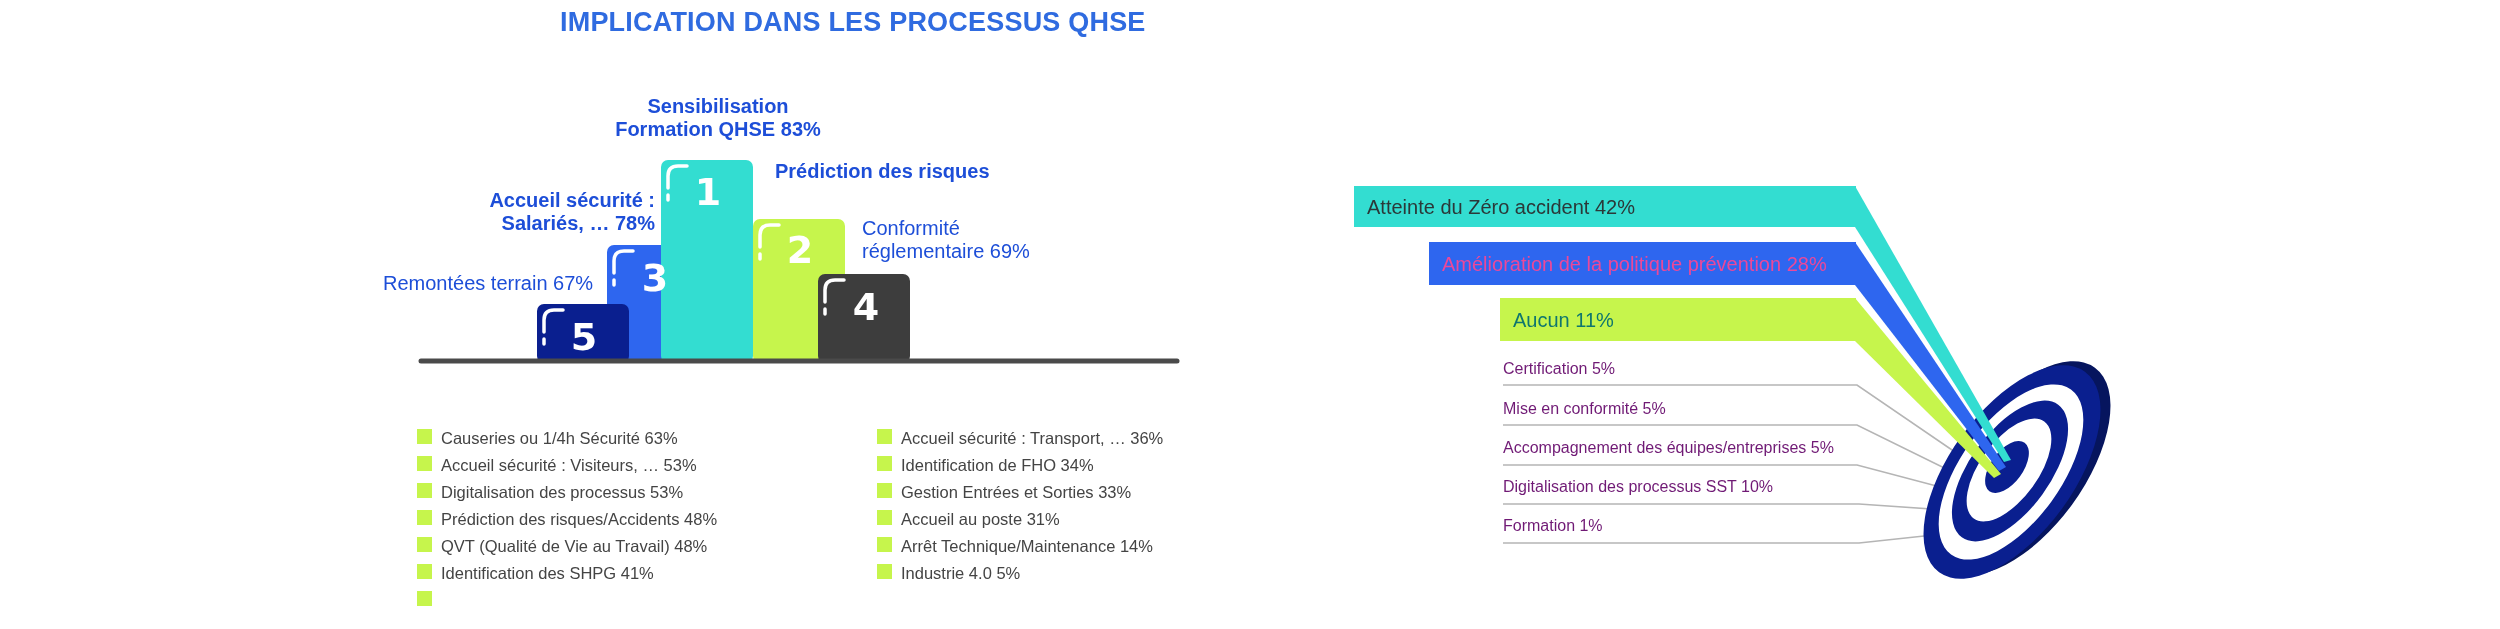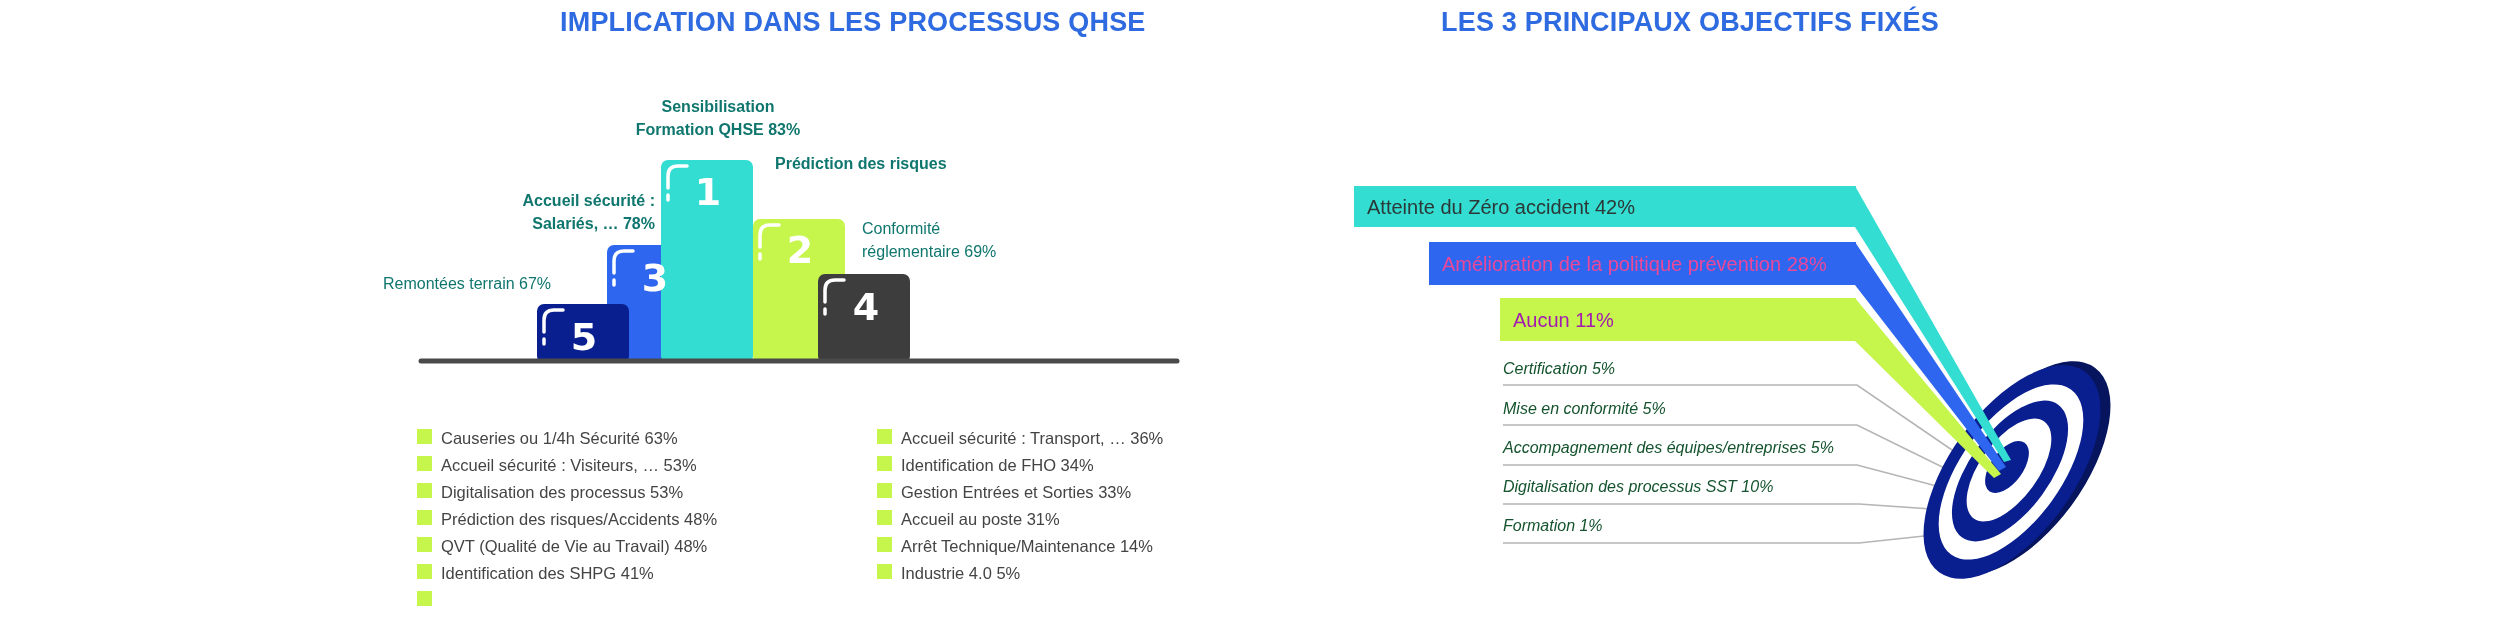--- a/index.html
+++ b/index.html
@@ -1,27 +1,27 @@
 <!DOCTYPE html>
 <html><head>
 <meta charset="utf-8">
 <style>
   html, body { margin: 0; padding: 0; background: #ffffff; }
   body { width: 2500px; height: 629px; position: relative; overflow: hidden;
          font-family: "Liberation Sans", "DejaVu Sans", sans-serif; color: #3b3b3b; }
   .abs { position: absolute; }
   .title { color: #2f6be0; font-weight: bold; font-size: 27px; letter-spacing: 0.2px;
            text-align: center; line-height: 33px; white-space: nowrap; }
-  .podium-label { font-size: 16px; line-height: 23px; color: #0f766e; white-space: nowrap; }
+  .podium-label { font-size: 20px; line-height: 23px; color: #1d4ed8; white-space: nowrap; }
   .podium-label.bold { font-weight: bold; }
   .legend-row { position: absolute; height: 27px; display: flex; align-items: flex-start; white-space: nowrap; }
   .legend-swatch { width: 15px; height: 15px; margin-right: 9px; flex: none; }
   .legend-text { font-size: 16.5px; color: #444; }
   .banner-text { position: absolute; font-size: 20px; white-space: nowrap; line-height: 42px; }
-  .minor-label { position: absolute; font-size: 16px; color: #14532d; white-space: nowrap; line-height: 20px; font-style: italic; }
+  .minor-label { position: absolute; font-size: 16px; color: #701a75; white-space: nowrap; line-height: 20px; }
   svg { position: absolute; left: 0; top: 0; overflow: visible; }
   .bar-num { font-family: "DejaVu Sans", sans-serif; font-weight: bold; fill: #ffffff; font-size: 38px; }
 </style>
 </head>
 <body>
 
 <div class="abs title" style="left:560px; top:6px; width:560px;">IMPLICATION DANS LES PROCESSUS QHSE</div>
 
 <svg width="2500" height="629">
 
@@ -54,21 +54,21 @@
   <text class="bar-num" x="866" y="320" text-anchor="middle">4</text>
   <text class="bar-num" x="584" y="350" text-anchor="middle">5</text>
 
   <line x1="421" y1="361" x2="1177" y2="361" stroke="#4a4a4a" stroke-width="5" stroke-linecap="round"></line>
 </svg>
 
 <div class="abs podium-label bold" style="left:600px; top:95px; width:236px; text-align:center;">
   <div>Sensibilisation</div>
   <div>Formation QHSE 83%</div>
 </div>
-<div class="abs podium-label bold" style="left:775px; top:152px;text-align:right;">
+<div class="abs podium-label bold" style="left:775px; top:160px;text-align:right;">
   <div>Prédiction des risques</div>
 </div>
 <div class="abs podium-label bold" style="left:453px; top:189px; width:202px; text-align:right;">
   <div>Accueil sécurité :</div>
   <div>Salariés, … 78%</div>
 </div>
 <div class="abs podium-label" style="left:862px; top:217px;">
   <div>Conformité</div>
   <div>réglementaire 69%</div>
 </div>
@@ -127,21 +127,20 @@
       <span class="legend-swatch" style="background:#c6f54c"></span>
       <span class="legend-text">Arrêt Technique/Maintenance 14%</span>
     </div>
   <div class="legend-row" style="top:135px">
       <span class="legend-swatch" style="background:#c6f54c"></span>
       <span class="legend-text">Industrie 4.0 5%</span>
     </div>
 </div>
 
 <div class="abs title" style="left:1400px; top:6px; width:580px;">
-  <div>LES 3 PRINCIPAUX OBJECTIFS FIXÉS</div>
 </div>
 
 <svg width="2500" height="629">
 
   <g fill="none" stroke="#b5b5b5" stroke-width="1.6">
     <polyline points="1503,385 1857,385 1993,478"></polyline>
     <polyline points="1503,425 1857,425 1987,489"></polyline>
     <polyline points="1503,465 1857,465 1982,498"></polyline>
     <polyline points="1503,504 1859,504 1975,512"></polyline>
     <polyline points="1503,543 1859,543 1980,530"></polyline>
@@ -160,19 +159,19 @@
   <polygon points="1855,242 2006,467 1999,471 1855,285" fill="#2e66ef"></polygon>
   <polygon points="1855,298 2001,474 1994,478 1855,341" fill="#c6f54c"></polygon>
 
   <rect x="1354" y="186" width="502" height="41" fill="#33ddd1"></rect>
   <rect x="1429" y="242" width="427" height="43" fill="#2e66ef"></rect>
   <rect x="1500" y="298" width="356" height="43" fill="#c6f54c"></rect>
 </svg>
 
 <div class="banner-text" style="left:1367px; top:186px; color:#2b3838;">Atteinte du Zéro accident 42%</div>
 <div class="banner-text" style="left:1442px; top:243px; color:#ec4899;">Amélioration de la politique prévention 28%</div>
-<div class="banner-text" style="left:1513px; top:299px; color:#a21caf;">Aucun 11%</div>
+<div class="banner-text" style="left:1513px; top:299px; color:#0f766e;">Aucun 11%</div>
 
 <div class="minor-label" style="left:1503px; top:359px;">Certification 5%</div>
 <div class="minor-label" style="left:1503px; top:399px;">Mise en conformité 5%</div>
 <div class="minor-label" style="left:1503px; top:438px;">Accompagnement des équipes/entreprises 5%</div>
 <div class="minor-label" style="left:1503px; top:477px;">Digitalisation des processus SST 10%</div>
 <div class="minor-label" style="left:1503px; top:516px;">Formation 1%</div>
 
 </body></html>

